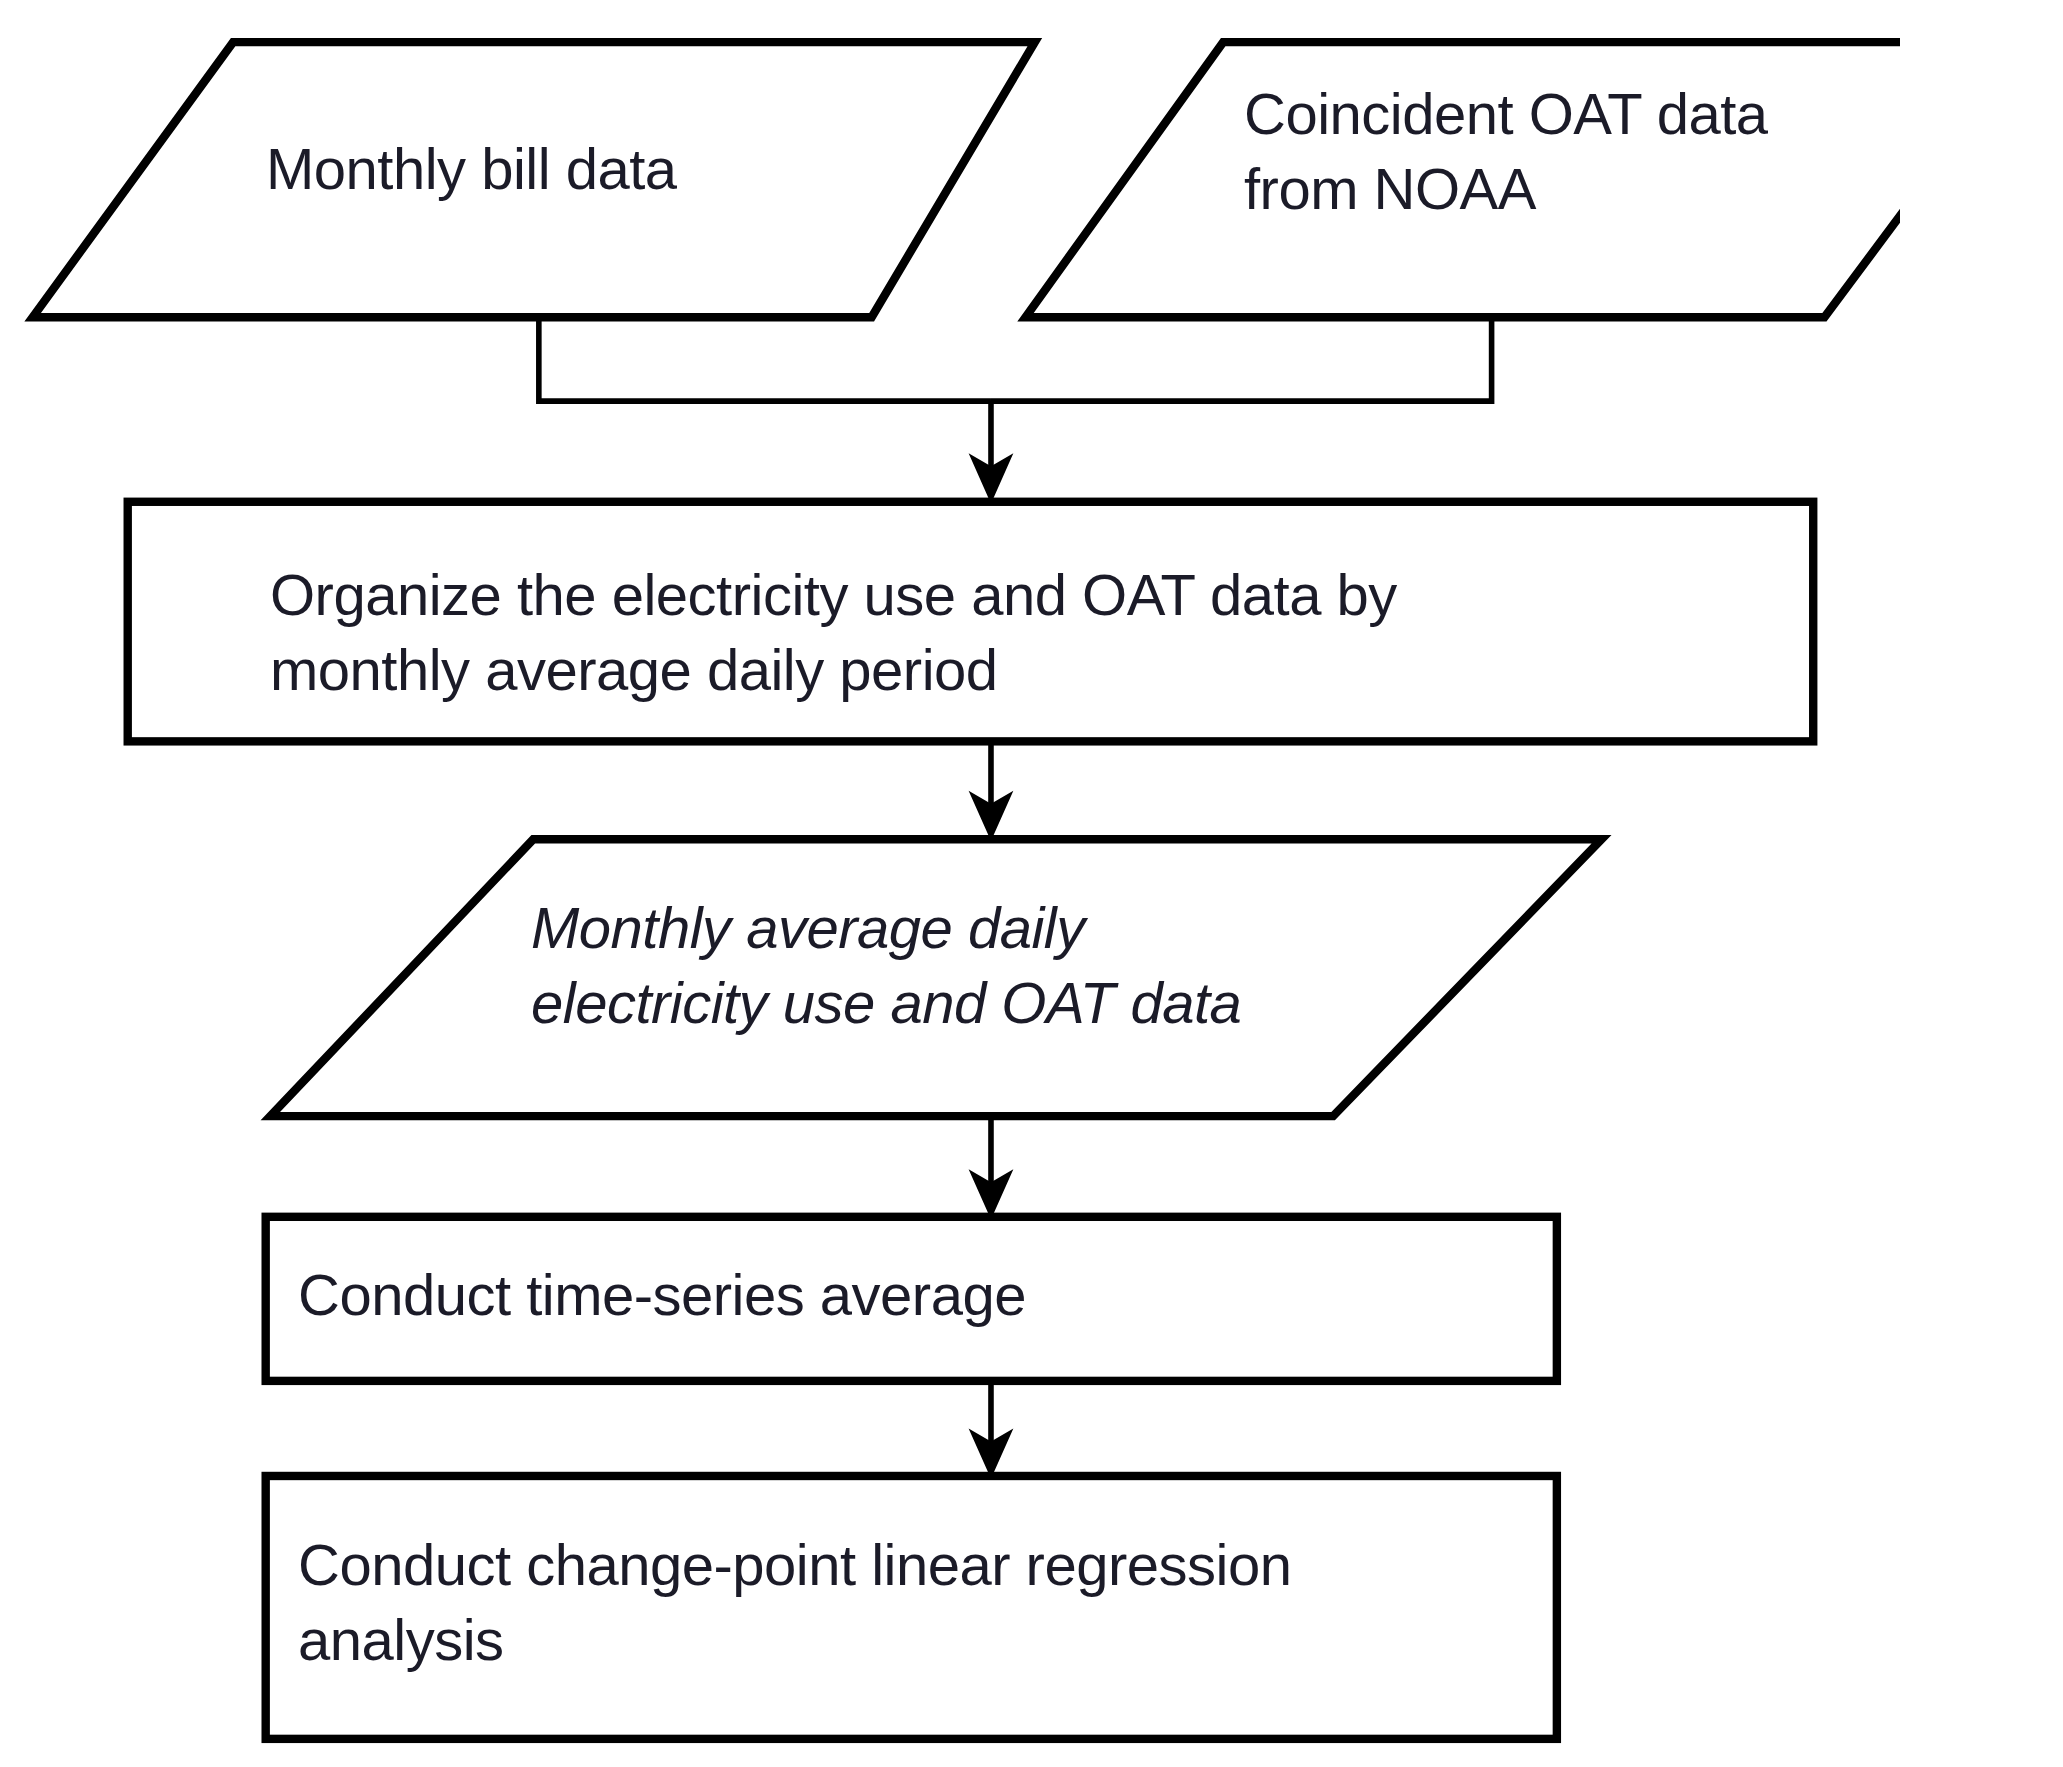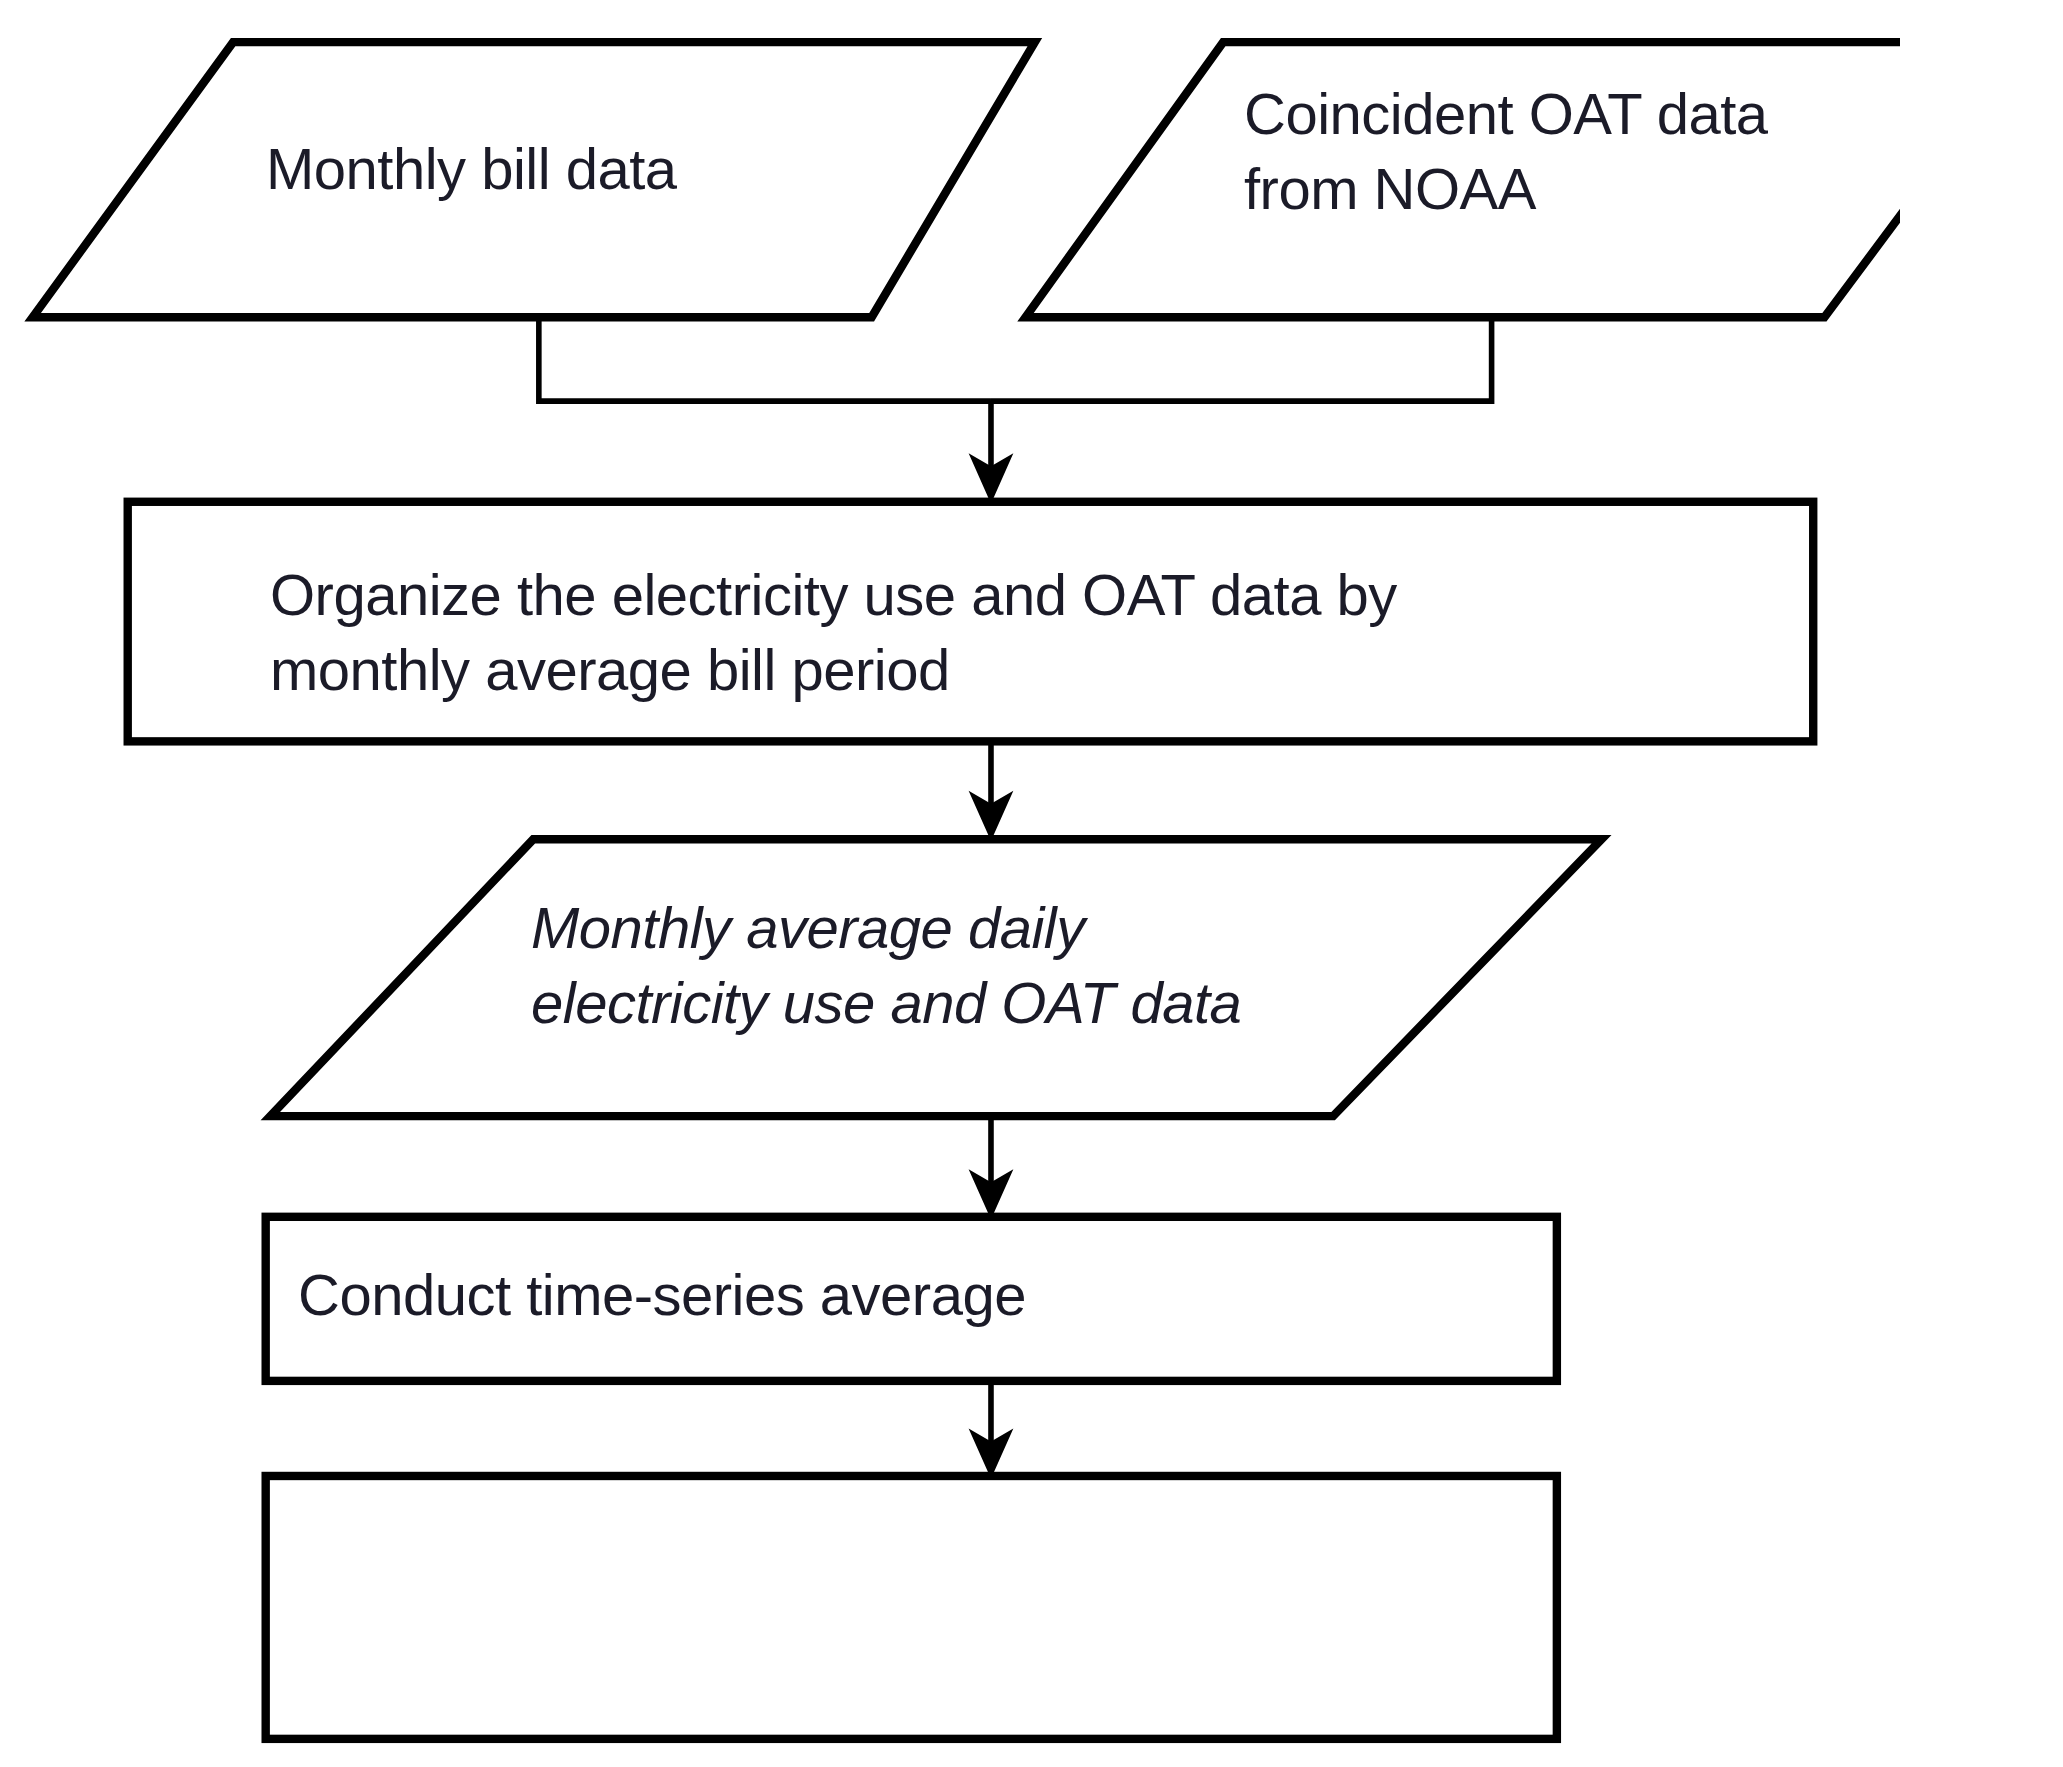--- a/index.html
+++ b/index.html
@@ -88,22 +88,24 @@
     <path class="connector" d="M 1063 1481 L 1063 1573"></path>
     <polygon class="arrow-head" points="1063,1586 1039,1532 1063,1546 1087,1532"></polygon>
   </svg>
 
   <div class="node-label" style="left:266px; top:131px; width:708px;">Monthly bill data</div>
 
   <div class="node-label" style="left:1244px; top:76px; width:736px;">Coincident OAT data
 from NOAA</div>
 
   <div class="node-label" style="left:270px; top:557px; width:1454px;">Organize the electricity use and OAT data by
-monthly average bill period</div>
+monthly average daily period</div>
 
   <div class="node-label" style="left:531px; top:890px; width:876px;font-style:italic;">Monthly average daily
 electricity use and OAT data</div>
 
   <div class="node-label" style="left:298px; top:1257px; width:1212px;">Conduct time-series average</div>
 
+  <div class="node-label" style="left:298px; top:1527px; width:1231px;">Conduct change-point linear regression
+analysis</div>
 
 </div>
 
 
 </body></html>

